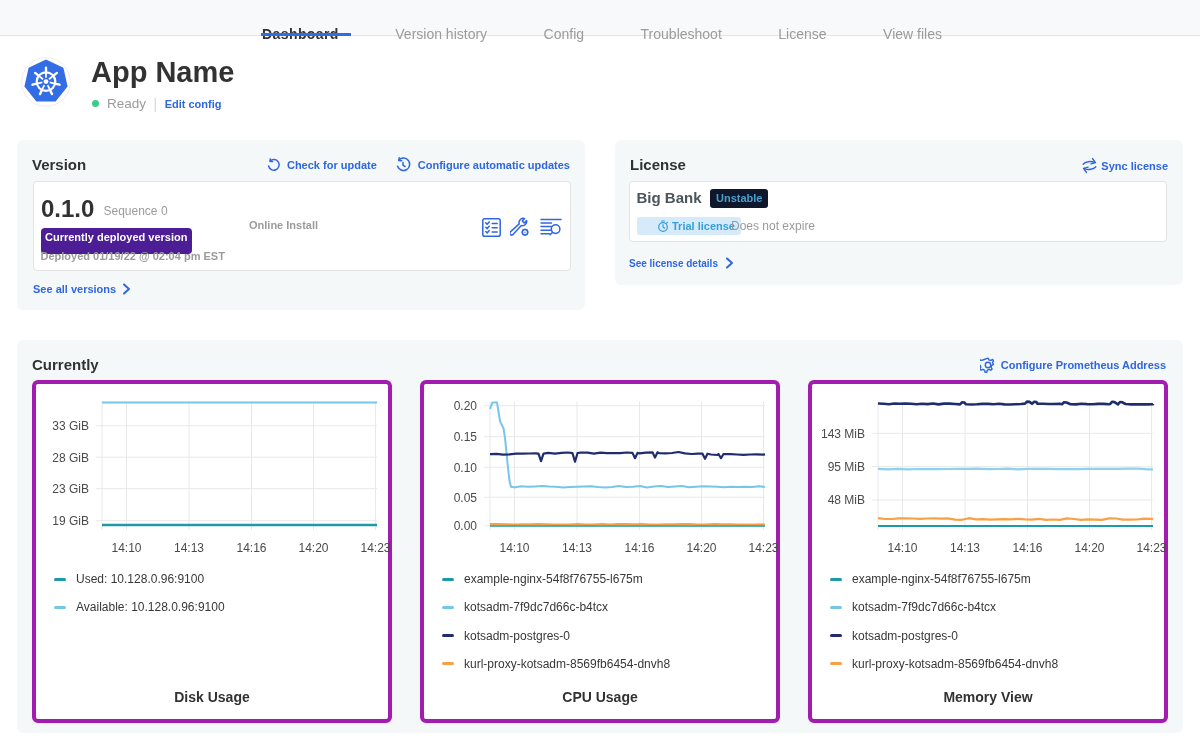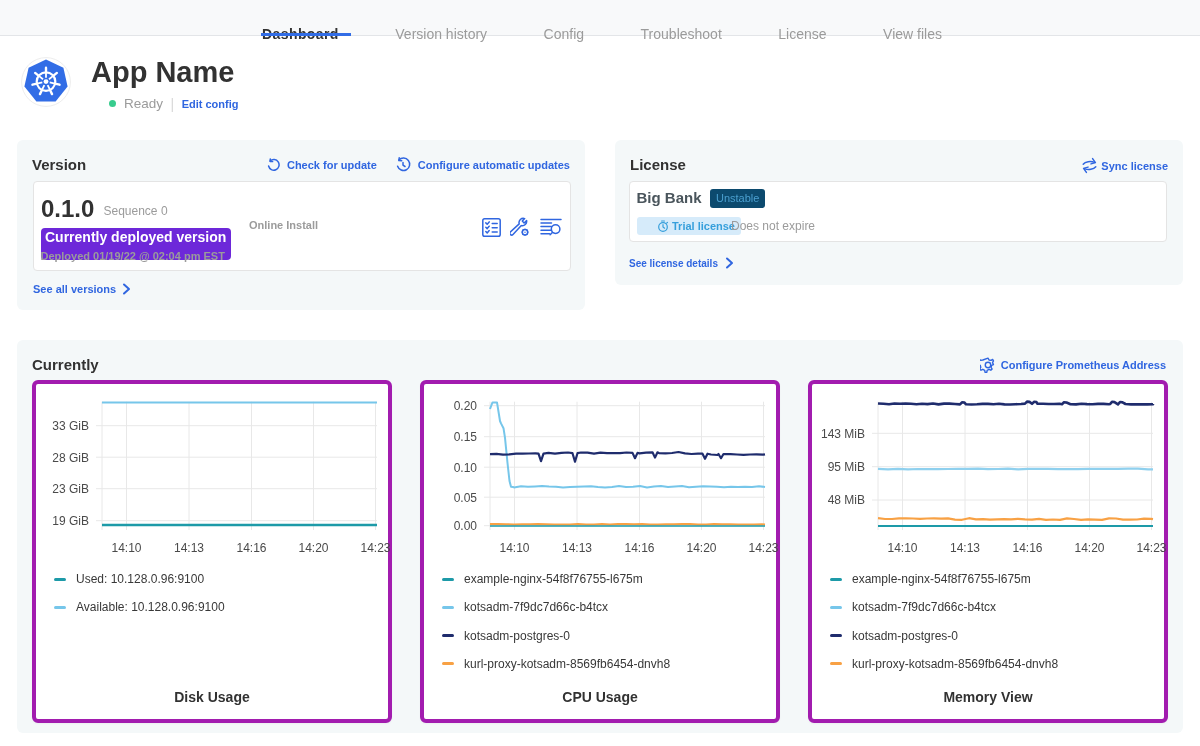--- a/index.html
+++ b/index.html
@@ -3,43 +3,43 @@
 <style>
 * { margin:0; padding:0; box-sizing:border-box; }
 html,body { width:1200px; height:746px; background:#fff; font-family:"Liberation Sans",sans-serif; position:relative; overflow:hidden; }
 a { color:#3066e0; font-weight:bold; text-decoration:none; }
 .nav { position:absolute; left:0; top:0; width:1200px; height:36px; background:#f8f9fa; border-bottom:1px solid #e3e5e8; display:flex; justify-content:center; gap:44.5px; padding-left:4px; }
 .tab { font-size:14px; color:#9b9b9b; display:flex; align-items:center; padding:0 6px; position:relative;margin-top:32px; }
 .tab.active { color:#323232; font-weight:bold; letter-spacing:0.4px; }
 .tab.active:after { content:""; position:absolute; left:5px; right:-6px; bottom:-1px; height:3px; background:#326de6; }
 .applogo { position:absolute; left:21px; top:57px; }
 h1 { position:absolute; left:91px; top:55.5px; font-size:29px; color:#323232; }
-.sub { position:absolute; left:109px; top:96px; font-size:13.5px; color:#9b9b9b; display:flex; align-items:center; height:15px;justify-content:center; }
+.sub { position:absolute; left:92px; top:96px; font-size:13.5px; color:#9b9b9b; display:flex; align-items:center; height:15px;justify-content:center; }
 .dot { width:7px; height:7px; border-radius:50%; background:#38cc8e; display:inline-block; margin-right:8px; }
 .sep { color:#d8d8d8; margin:0 7.5px; font-size:14px; }
 .sub a { font-size:11px; }
 .card { position:absolute; background:#f4f8f9; border-radius:6px; }
 #vcard { left:17px; top:140px; width:568px; height:170px; }
 #lcard { left:615px; top:140px; width:568px; height:145px; }
 #mcard { left:17px; top:340px; width:1166px; height:393px; }
 .cardtitle { position:absolute; left:15px; top:16px; font-size:15px; font-weight:bold; color:#323232; }
 .hlinks { position:absolute; right:15px; top:17px; display:flex; gap:18px; font-size:11px; }
 .hlinks a { display:flex; align-items:center; gap:7px; }
 .innercard { position:absolute; background:#fff; border:1px solid #e4e4e4; border-radius:4px; }
 #vinner { left:16px; top:41px; width:538px; height:90px; }
 #linner { left:14px; top:41px; width:538px; height:61px; }
 .vnum { position:absolute; left:7px; top:15px; font-size:24px; font-weight:bold; color:#323232; line-height:1; }
 .vseq { position:absolute; left:69.5px; top:22px; font-size:12px; color:#9b9b9b; }
-.pill { position:absolute; left:6.5px; top:45.5px; height:32px; line-height:18px; background:#6d28d9; color:#fff; font-size:14px; font-weight:bold; padding:0 4.5px; border-radius:4px; }
+.pill { position:absolute; left:6.5px; top:45.5px; height:26px; line-height:18px; background:#4c1d95; color:#fff; font-size:11px; font-weight:bold; padding:0 4.5px; border-radius:4px; }
 .vdate { position:absolute; left:6.5px; top:68px; font-size:11px; color:#9b9b9b; font-weight:bold; }
 .vtype { position:absolute; left:215px; top:36.5px; font-size:11px; color:#9b9b9b; font-weight:bold; }
 .vicons { position:absolute; right:8px; top:35px; display:flex; gap:9px; align-items:center; }
 .seeall { position:absolute; left:16px; top:143px; font-size:11px; display:flex; align-items:center; gap:6px; }
 .bigbank { position:absolute; left:6.5px; top:7px; font-size:15px; font-weight:bold; color:#4a555c; }
-.unstable { position:absolute; left:80px; top:7px; height:19px; line-height:19px; font-size:11px; color:#4b9fcf; background:#0c4a6e; padding:0 6px; border-radius:3px; }
+.unstable { position:absolute; left:80px; top:7px; height:19px; line-height:19px; font-size:11px; color:#4b9fcf; background:#0f172a; padding:0 6px; border-radius:3px;font-weight:bold; }
 .trial { position:absolute; left:7px; top:35px; height:18px; font-size:11px; font-weight:bold; color:#369fdb; background:#d6ebfa; padding:0 6px 0 20px; border-radius:3px; display:flex; align-items:center; gap:3px; }
 .noexp { position:absolute; left:101px; top:36.5px; font-size:12px; color:#9b9b9b; }
 .seelic { position:absolute; left:14px; top:117px; font-size:10px; display:flex; align-items:flex-end; gap:7px; }
 .promlink { position:absolute; right:17px; top:17px; font-size:11px; display:flex; align-items:center; gap:4.5px; }
 #lcard .hlinks a { gap:4px; }
 .chartcard { position:absolute; top:40px; width:360px; height:343px; background:#fff; border:4px solid #a21caf; border-radius:6px; box-shadow:0 1px 2px rgba(0,0,0,.04); }
 .lgrow { display:flex; align-items:center; gap:10px; font-size:12px; color:#383838; height:28.1px; }
 .dash { width:12px; height:3px; border-radius:2px; flex:none; }
 .lgwrap { position:absolute; left:18px; top:181.3px; }
 .charttitle { position:absolute; left:0; width:100%; text-align:center; top:304.5px; font-size:14px; font-weight:bold; color:#323232; }

